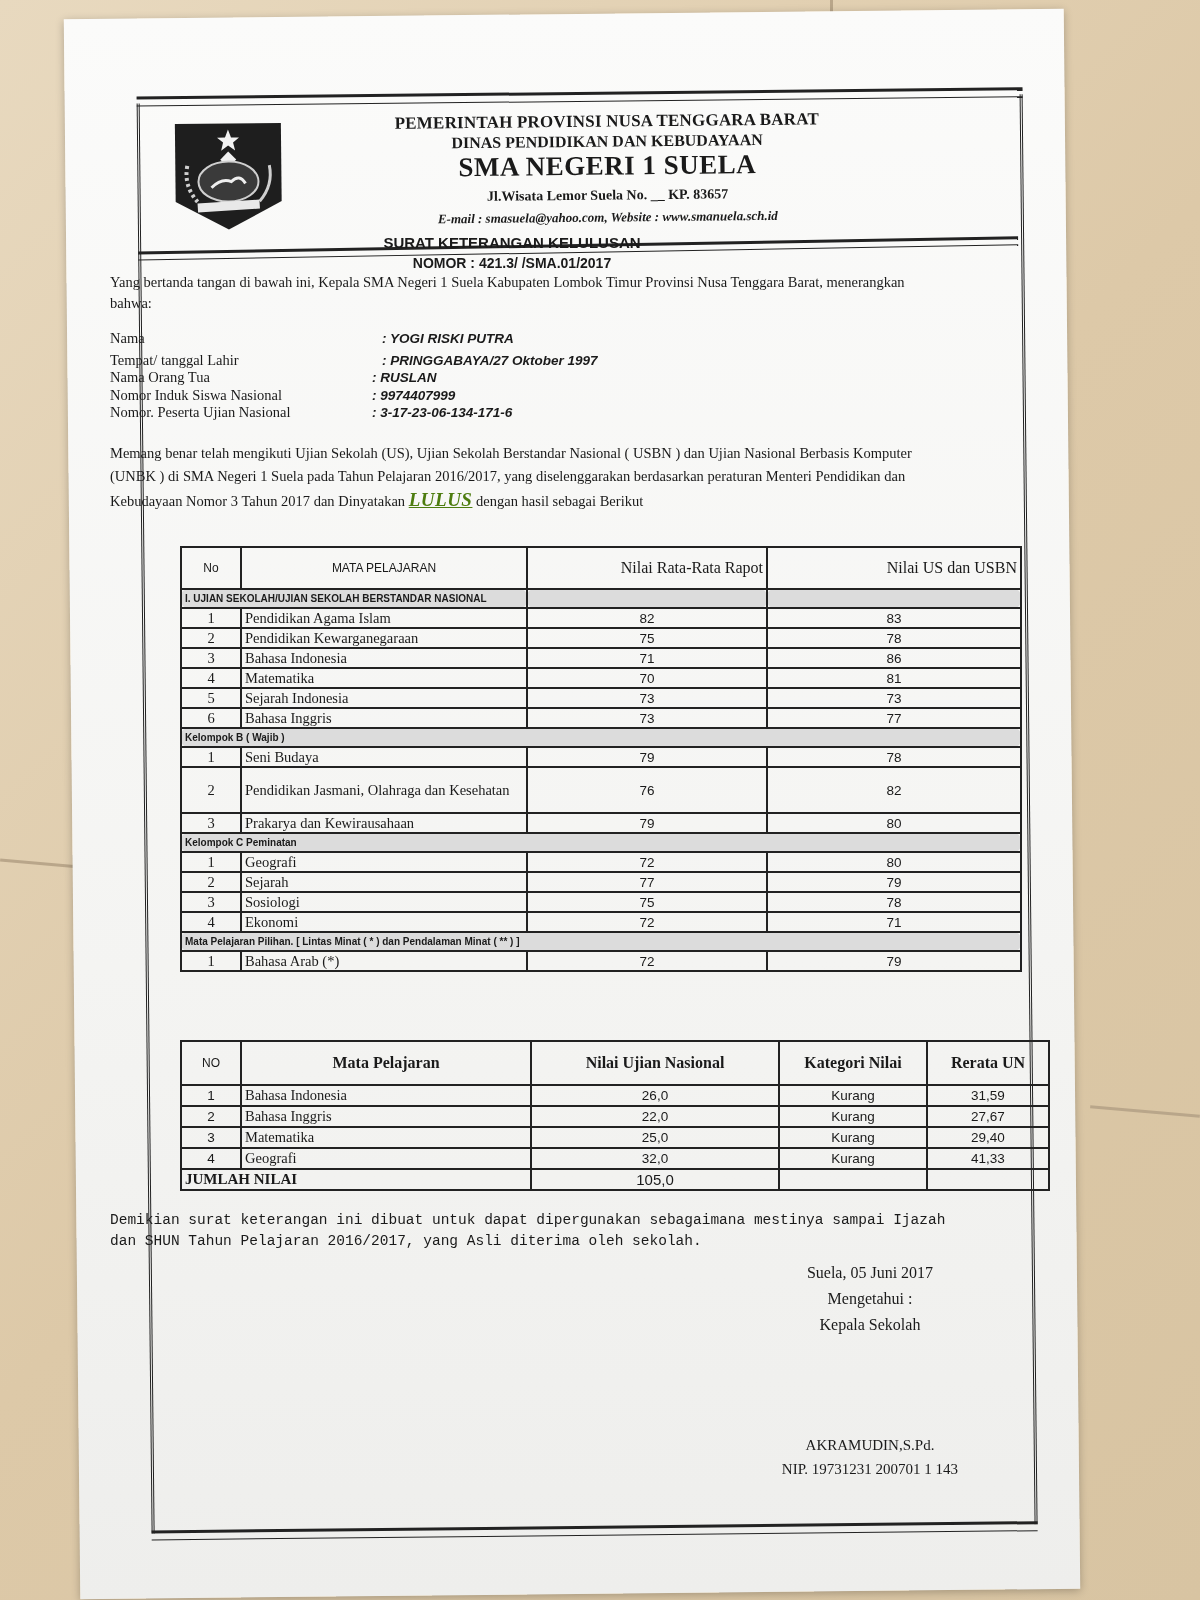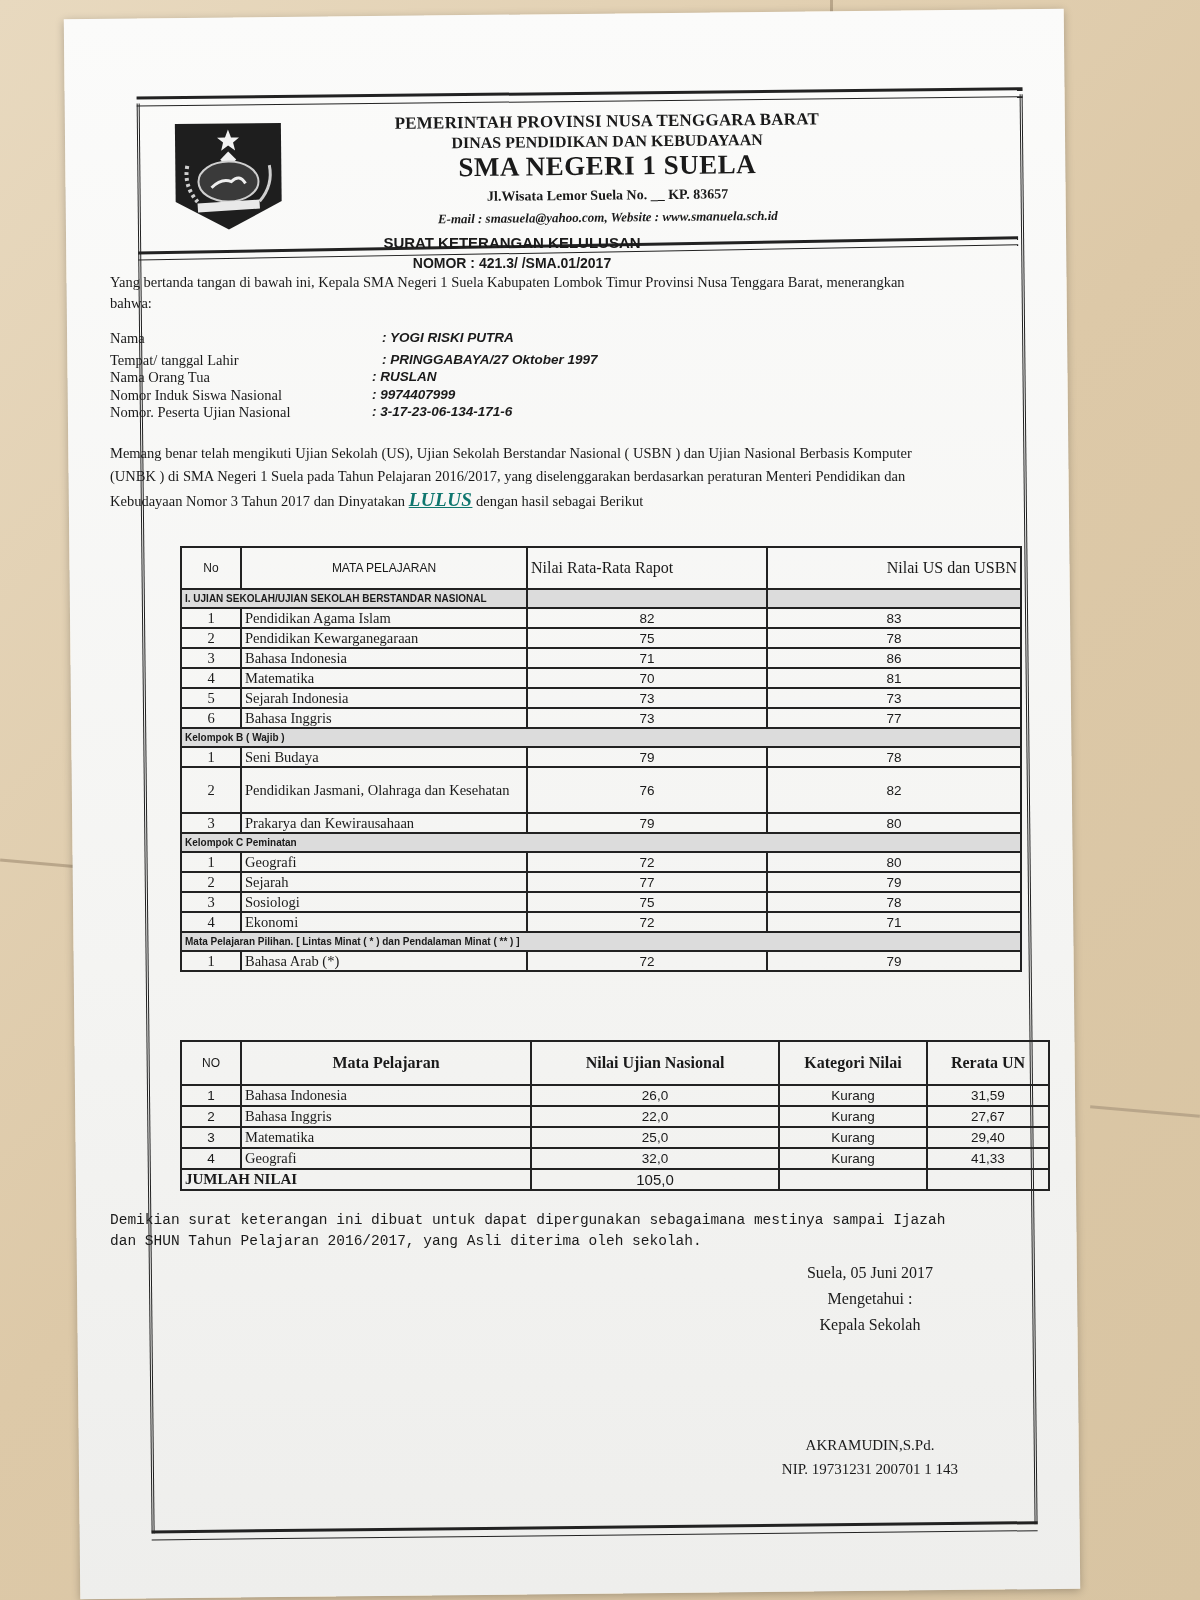--- a/index.html
+++ b/index.html
@@ -34,34 +34,34 @@
   .kop-l4 { font-size: 14px; font-weight: bold; margin-top: 6px; }
   .kop-l5 { font-size: 13px; font-style: italic; font-weight: bold; margin-top: 6px; }
   .kop-rule { position: absolute; left: 0; top: 140px; width: 880px; height: 5px; border-top: 3px solid #222; border-bottom: 1px solid #222; transform: rotate(-0.4deg); }
 
   .title-block { position: absolute; left: 72px; top: 234px; width: 880px; text-align: center; font-family: "Liberation Sans", sans-serif; font-weight: bold; }
   .title-main { font-size: 15px; }
   .title-no { font-size: 14px; margin-top: 4px; }
 
   .intro { position: absolute; left: 110px; top: 272px; width: 830px; font-size: 14.5px; line-height: 21px; }
   .ident { position: absolute; left: 110px; top: 330px; width: 830px; font-size: 14.5px; }
-  .ident-row { display: flex; height: 17.5px; align-items: flex-start; }
+  .ident-row { display: flex; height: 17.5px; align-items: center; }
   .ident-label { width: 262px; }
   .ident-val { font-family: "Liberation Sans", sans-serif; font-style: italic; font-weight: bold; font-size: 13.5px; }
   .ident-row.first { margin-bottom: 4px; }
   .stmt { position: absolute; left: 110px; top: 442px; width: 830px; font-size: 14.5px; line-height: 23px; }
-  .lulus { font-style: italic; font-weight: bold; font-size: 19px; text-decoration: underline; letter-spacing: 0.5px; color: #0f766e; }
+  .lulus { font-style: italic; font-weight: bold; font-size: 19px; text-decoration: underline; letter-spacing: 0.5px; color: #4d7c0f; }
 
   table { border-collapse: collapse; position: absolute; font-size: 14.5px; }
   td, th { border: 2px solid #222; padding: 0 3px; }
   .t1 { left: 180px; top: 546px; width: 842px; }
   .t1 .hdr td { height: 40px; }
   .sans { font-family: "Liberation Sans", sans-serif; }
   .num { text-align: center; font-family: "Liberation Sans", sans-serif; font-size: 13.5px; }
-  .shade { background: #dcdcdc; }
+  .shade { background: #dcdcdc; border-radius: 7px; }
   .grp { font-family: "Liberation Sans", sans-serif; font-weight: bold; font-size: 10px; height: 17px; }
   .t1 td.no { text-align: center; width: 52px; }
   .row td { height: 18px; }
   .tall td { height: 44px; }
 
   .t2 { left: 180px; top: 1040px; width: 870px; }
   .t2 .hdr td { height: 42px; font-weight: bold; font-size: 16px; text-align: center; }
   .t2 .row td { height: 19px; }
   .sum td { height: 19px; font-weight: bold; font-size: 15px; }
 
@@ -135,21 +135,21 @@
     </div>
 </div>
 
 <div class="stmt"><span>Memang benar telah mengikuti Ujian Sekolah (US), Ujian Sekolah Berstandar Nasional ( USBN ) dan Ujian Nasional Berbasis Komputer (UNBK ) di SMA Negeri 1 Suela pada Tahun Pelajaran 2016/2017, yang diselenggarakan berdasarkan peraturan Menteri Pendidikan dan Kebudayaan Nomor 3 Tahun 2017 dan Dinyatakan </span><span class="lulus">LULUS</span><span> dengan hasil sebagai  Berikut</span></div>
 
 <table class="t1">
   <tbody>
       <tr class="hdr">
     <td class="no sans" style="font-size:12px">No</td>
     <td class="sans" style="text-align:center;font-size:12px;width:278px">MATA PELAJARAN</td>
-    <td style="text-align:left;font-size:16px;width:232px">Nilai Rata-Rata Rapot</td>
+    <td style="text-align:right;font-size:16px;width:232px">Nilai Rata-Rata Rapot</td>
     <td style="text-align:right;font-size:16px">Nilai US dan USBN</td>
   </tr>
   <tr>
     <td colspan="2" class="grp shade">I. UJIAN SEKOLAH/UJIAN SEKOLAH BERSTANDAR NASIONAL</td>
     <td class="shade"></td>
         <td class="shade"></td>
   </tr>
   </tbody>
     <tbody id="t1-body">
       <tr class="row">

